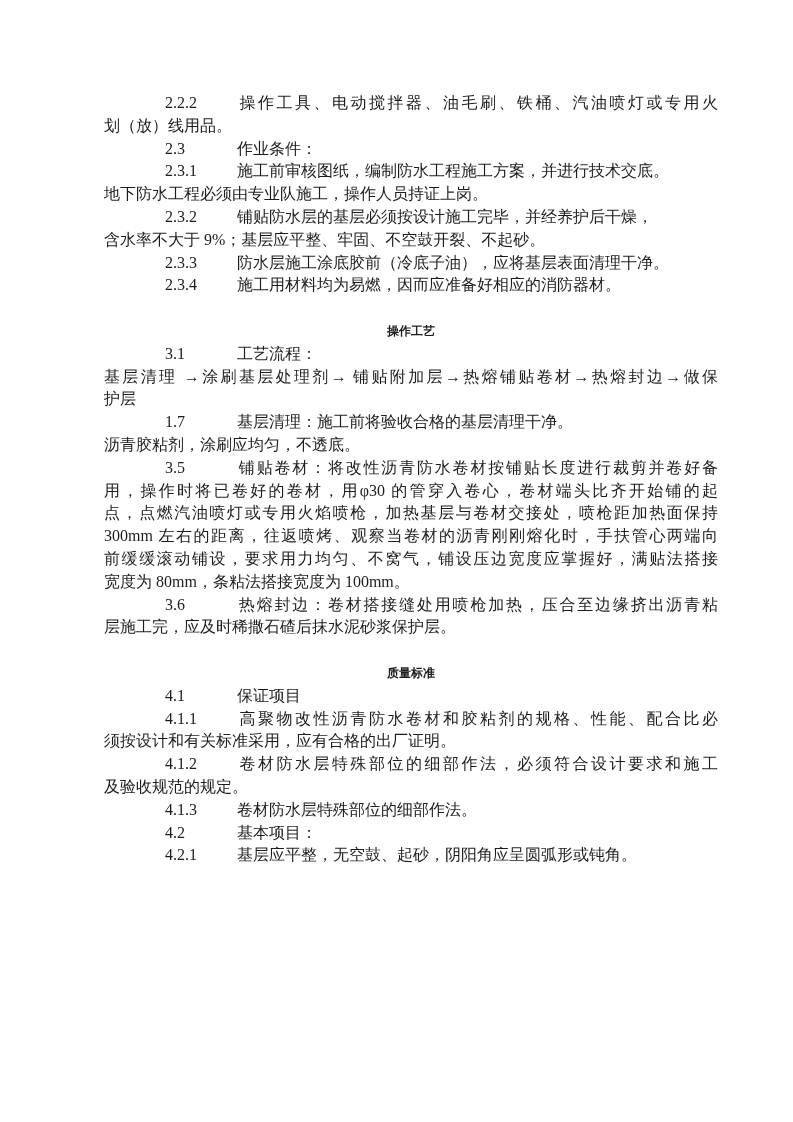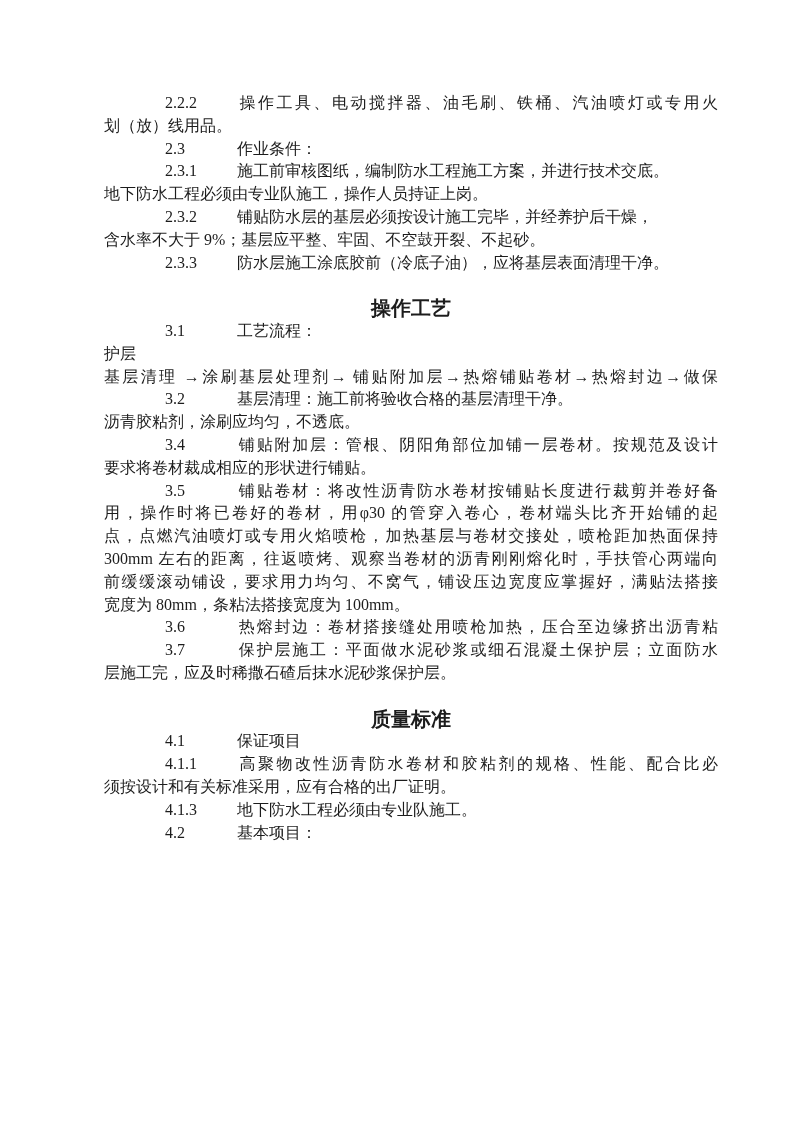--- a/index.html
+++ b/index.html
@@ -35,21 +35,21 @@
   .para.noindent .line.first { padding-left: 0; }
   .pnum {
     display: inline-block;
     min-width: 72px;
   }
   .heading {
     margin-top: 22.8px;
     text-align: center;
     text-align-last: center;
     font-weight: bold;
-    font-size: 20px;
+    font-size: 12px;
   }
 </style>
 </head>
 <body>
 
 <div class="page">
   <div class="doc-body">
       <div class="para">
         <div class="line first"><span class="pnum">2.2.2</span><span>操作工具、电动搅拌器、油毛刷、铁桶、汽油喷灯或专用火</span></div>
         <div class="line loose">划（放）线用品。</div>
@@ -61,61 +61,66 @@
         <div class="line first loose"><span class="pnum">2.3.1</span><span>施工前审核图纸，编制防水工程施工方案，并进行技术交底。</span></div>
         <div class="line loose">地下防水工程必须由专业队施工，操作人员持证上岗。</div>
       </div>
       <div class="para">
         <div class="line first loose"><span class="pnum">2.3.2</span><span>铺贴防水层的基层必须按设计施工完毕，并经养护后干燥，</span></div>
         <div class="line loose">含水率不大于 9%；基层应平整、牢固、不空鼓开裂、不起砂。</div>
       </div>
       <div class="para">
         <div class="line first loose"><span class="pnum">2.3.3</span><span>防水层施工涂底胶前（冷底子油），应将基层表面清理干净。</span></div>
       </div>
+      <div class="para">
+        <div class="line first loose"><span class="pnum">2.3.4</span><span>施工用材料均为易燃，因而应准备好相应的消防器材。</span></div>
+      </div>
       <div class="heading">操作工艺</div>
       <div class="para">
         <div class="line first loose"><span class="pnum">3.1</span><span>工艺流程：</span></div>
       </div>
       <div class="para noindent">
+        <div class="line first">基层清理 →涂刷基层处理剂→ 铺贴附加层→热熔铺贴卷材→热熔封边→做保</div>
         <div class="line loose">护层</div>
-        <div class="line first">基层清理 →涂刷基层处理剂→ 铺贴附加层→热熔铺贴卷材→热熔封边→做保</div>
       </div>
       <div class="para">
-        <div class="line first loose"><span class="pnum">3.2</span><span>基层清理：施工前将验收合格的基层清理干净。</span></div>
+        <div class="line first loose"><span class="pnum">1.7</span><span>基层清理：施工前将验收合格的基层清理干净。</span></div>
       </div>
       <div class="para">
         <div class="line loose">沥青胶粘剂，涂刷应均匀，不透底。</div>
-      </div>
-      <div class="para">
-        <div class="line first"><span class="pnum">3.4</span><span>铺贴附加层：管根、阴阳角部位加铺一层卷材。按规范及设计</span></div>
-        <div class="line loose">要求将卷材裁成相应的形状进行铺贴。</div>
       </div>
       <div class="para">
         <div class="line first"><span class="pnum">3.5</span><span>铺贴卷材：将改性沥青防水卷材按铺贴长度进行裁剪并卷好备</span></div>
         <div class="line">用，操作时将已卷好的卷材，用φ30 的管穿入卷心，卷材端头比齐开始铺的起</div>
         <div class="line">点，点燃汽油喷灯或专用火焰喷枪，加热基层与卷材交接处，喷枪距加热面保持</div>
         <div class="line">300mm 左右的距离，往返喷烤、观察当卷材的沥青刚刚熔化时，手扶管心两端向</div>
         <div class="line">前缓缓滚动铺设，要求用力均匀、不窝气，铺设压边宽度应掌握好，满贴法搭接</div>
         <div class="line loose">宽度为 80mm，条粘法搭接宽度为 100mm。</div>
       </div>
       <div class="para">
         <div class="line first"><span class="pnum">3.6</span><span>热熔封边：卷材搭接缝处用喷枪加热，压合至边缘挤出沥青粘</span></div>
       </div>
       <div class="para">
-        <div class="line first"><span class="pnum">3.7</span><span>保护层施工：平面做水泥砂浆或细石混凝土保护层；立面防水</span></div>
         <div class="line loose">层施工完，应及时稀撒石碴后抹水泥砂浆保护层。</div>
       </div>
       <div class="heading">质量标准</div>
       <div class="para">
         <div class="line first loose"><span class="pnum">4.1</span><span>保证项目</span></div>
       </div>
       <div class="para">
         <div class="line first"><span class="pnum">4.1.1</span><span>高聚物改性沥青防水卷材和胶粘剂的规格、性能、配合比必</span></div>
         <div class="line loose">须按设计和有关标准采用，应有合格的出厂证明。</div>
       </div>
       <div class="para">
-        <div class="line first loose"><span class="pnum">4.1.3</span><span>地下防水工程必须由专业队施工。</span></div>
+        <div class="line first"><span class="pnum">4.1.2</span><span>卷材防水层特殊部位的细部作法，必须符合设计要求和施工</span></div>
+        <div class="line loose">及验收规范的规定。</div>
+      </div>
+      <div class="para">
+        <div class="line first loose"><span class="pnum">4.1.3</span><span>卷材防水层特殊部位的细部作法。</span></div>
       </div>
       <div class="para">
         <div class="line first loose"><span class="pnum">4.2</span><span>基本项目：</span></div>
+      </div>
+      <div class="para">
+        <div class="line first loose"><span class="pnum">4.2.1</span><span>基层应平整，无空鼓、起砂，阴阳角应呈圆弧形或钝角。</span></div>
       </div>
     </div>
 </div>
 
 </body></html>

